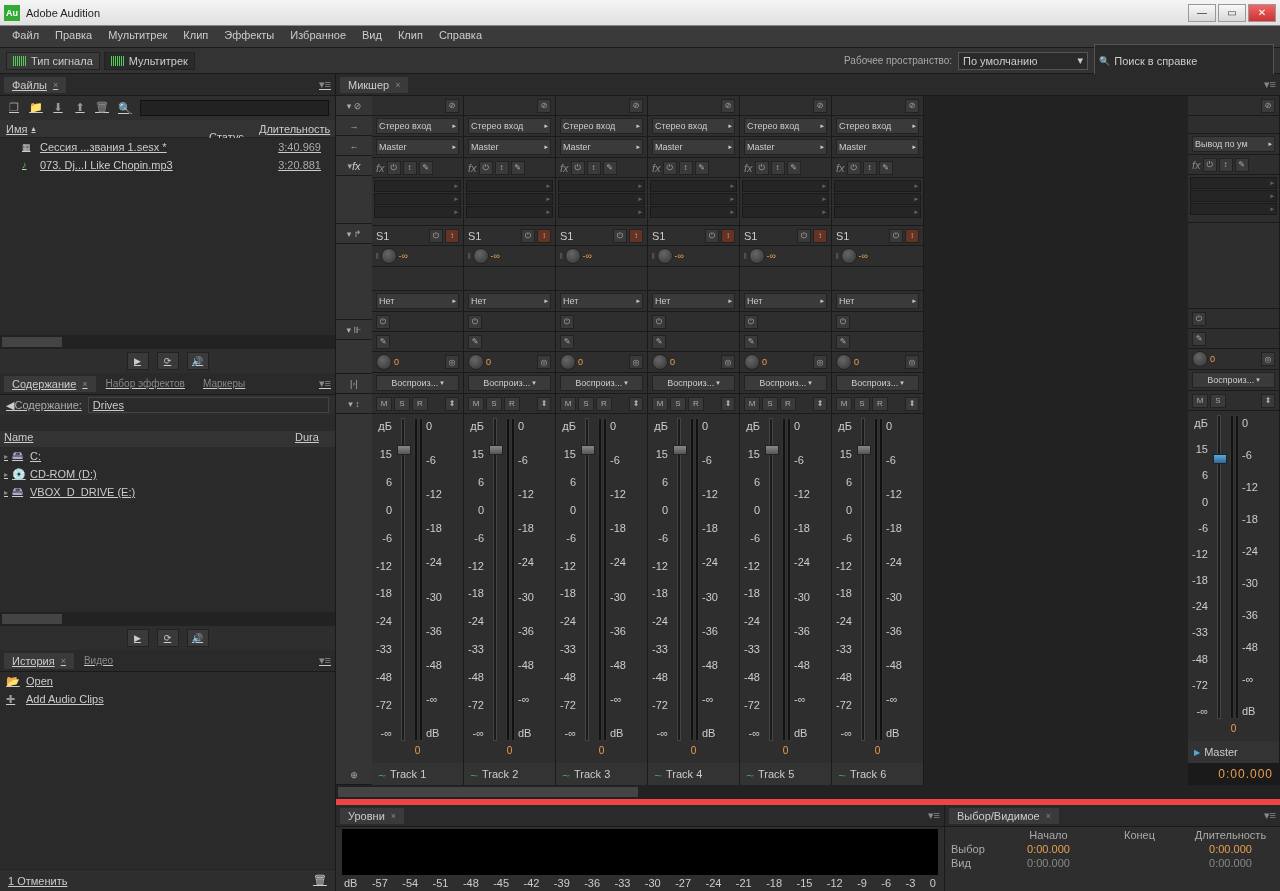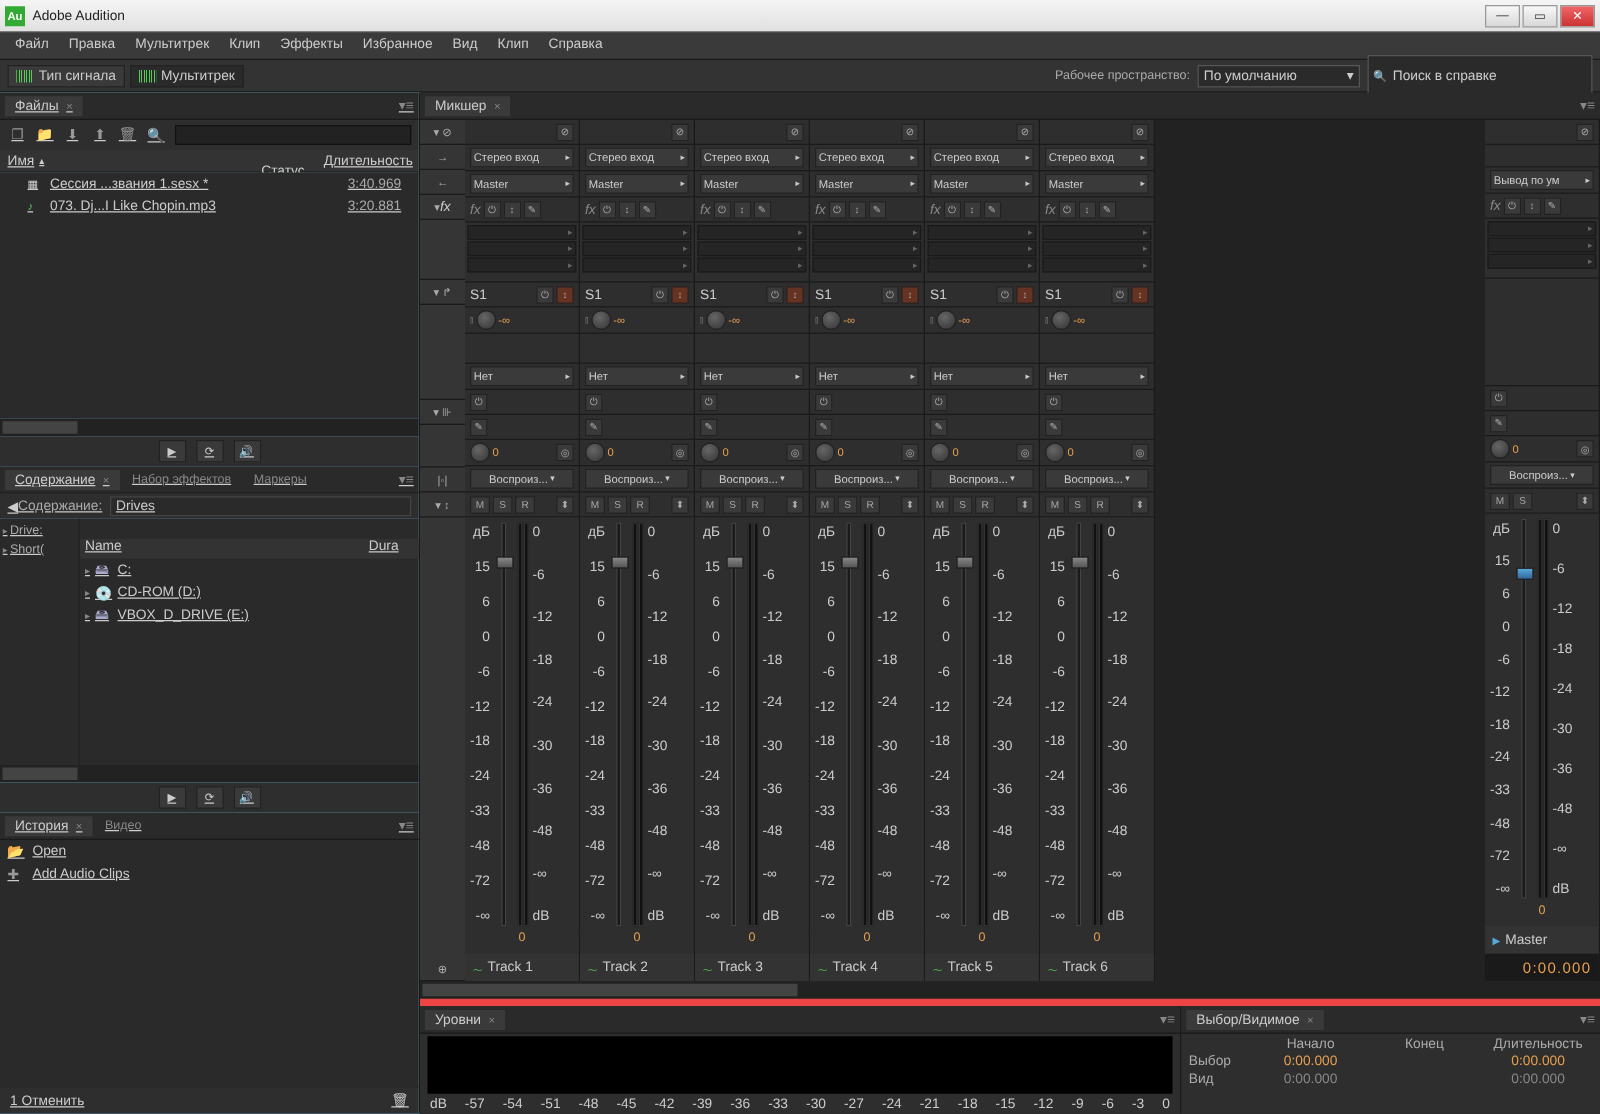--- a/index.html
+++ b/index.html
@@ -216,24 +216,20 @@
       <span class="menu">▾≡</span>
     </div>
     <div class="explorer-hdr">
       <span class="ico">◀</span>
       <span class="lbl">Содержание:</span>
       <span class="sel">
           <span>Drives</span>
         </span>
     </div>
     <div class="tree-pane" style="height:300px">
-      <div class="tree-l">
-        <div class="item">Drive:</div>
-        <div class="item">Short(</div>
-      </div>
       <div class="tree-r">
         <div class="tree-r-hdr">
             <span class="c1">Name</span>
             <span class="c2">Dura</span>
           </div>
         <div class="drive">
             <span class="dico">🖴</span>
             <span>C:</span>
           </div>
         <div class="drive">

